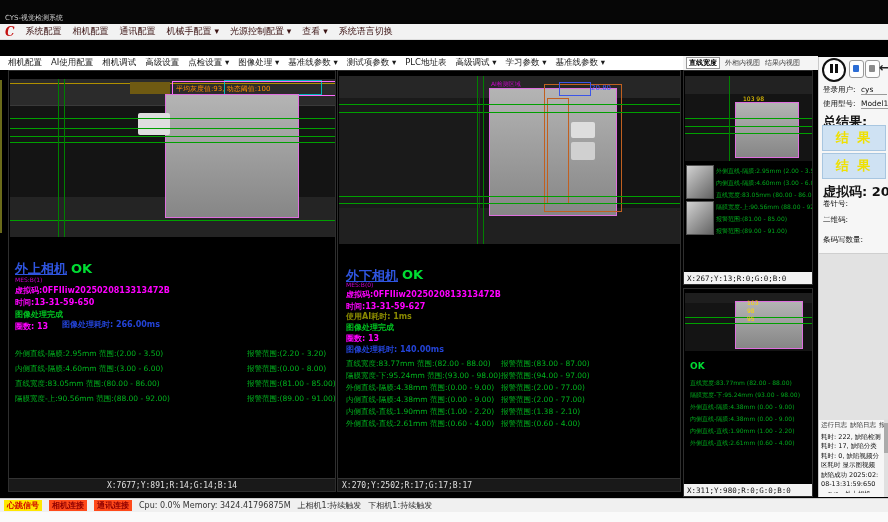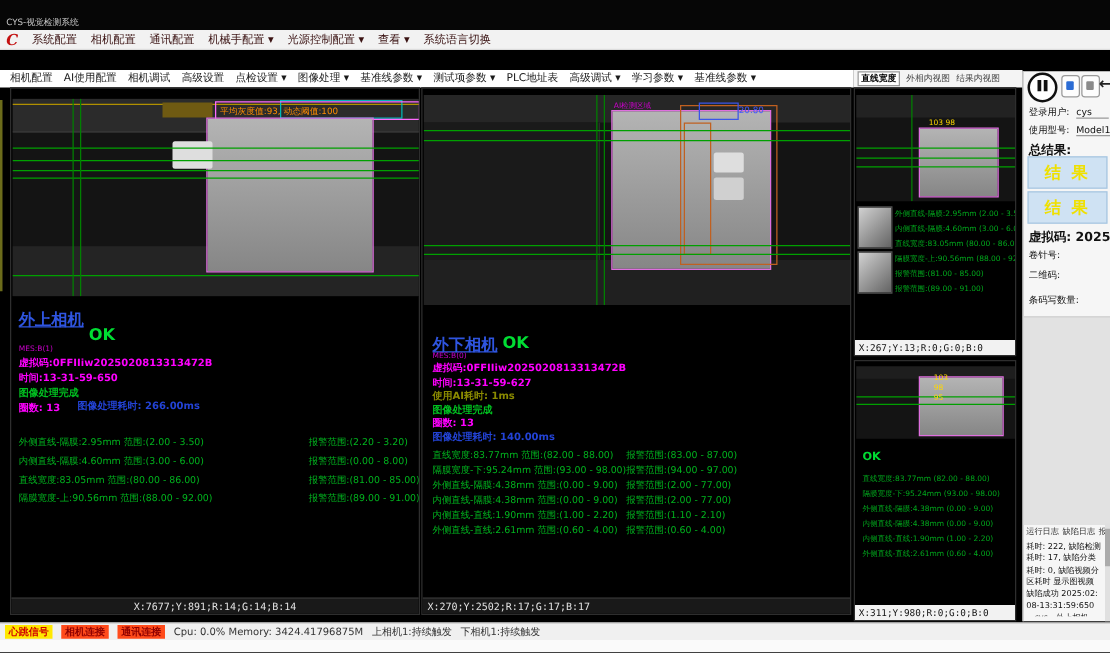--- a/index.html
+++ b/index.html
@@ -50,21 +50,21 @@
   .thumb{position:absolute;background:linear-gradient(135deg,#d2d2d2,#636363);border:1px solid #505050;}
   
   .rpanel{left:818px;top:57px;width:70px;height:440px;background:#f6f6f6;border-left:1px solid #c9c9c9;box-sizing:border-box;}
   .pausebtn{position:absolute;width:20px;height:20px;border:2px solid #101010;border-radius:50%;background:#fff;}
   .pbar{position:absolute;width:3px;height:9px;background:#101010;top:4px;}
   .sqbtn{position:absolute;width:13px;height:16px;border:1px solid #9a9a9a;border-radius:3px;background:#fdfdfd;}
   .glyph-blue{position:absolute;left:3px;top:4px;width:6px;height:7px;background:#2b6cd4;border-radius:1px;}
   .glyph-gray{position:absolute;left:3px;top:4px;width:6px;height:7px;background:#8a8a8a;border-radius:1px;}
   .backarrow{position:absolute;font-size:13px;font-weight:bold;color:#222;}
   .rlabel{position:absolute;font-size:7.5px;color:#111;white-space:nowrap;}
-  .rlabel.b{font-weight:bold;font-size:10px;}
+  .rlabel.b{font-weight:bold;font-size:13px;}
   .rvalue{position:absolute;font-size:7.5px;color:#111;border-bottom:1px solid #999;min-width:26px;white-space:nowrap;}
   .resbox{position:absolute;left:3px;width:62px;height:24px;background:#cfe2f3;border:1px solid #a8c6e0;display:flex;align-items:center;justify-content:center;font-size:13px;font-weight:bold;color:#efe000;letter-spacing:2px;font-family:"DejaVu Serif",serif;}
   .grayblock{position:absolute;left:0;width:70px;background:#e2e2e2;border-top:1px solid #cfcfcf;}
   .ltab{font-size:6.5px;color:#333;white-space:nowrap;}
   .logtext{position:absolute;left:2px;width:60px;font-size:6.5px;color:#111;line-height:1.45;word-break:break-all;background:#f6f6f6;}
   .vscroll{position:absolute;right:0;width:4px;background:#e0e0e0;}
   .vthumb{position:absolute;right:0;width:4px;height:30px;background:#ababab;}
   
   .statusbar{left:0;top:498px;width:888px;height:14px;background:#f0f0f0;display:flex;align-items:center;gap:7px;padding-left:4px;box-sizing:border-box;border-top:1px solid #ccc;}
   .badge{font-size:8px;font-weight:bold;padding:0 3px;line-height:11px;}
@@ -131,21 +131,21 @@
       <div class="cell" style="left:155px;top:15px;width:132px;height:122px;"></div>
       <div class="blob" style="left:128px;top:34px;width:32px;height:22px;"></div>
       <div class="hline" style="left:0;top:39px;width:326px;"></div>
       <div class="hline" style="left:0;top:49px;width:326px;"></div>
       <div class="hline" style="left:0;top:57px;width:326px;"></div>
       <div class="hline" style="left:0;top:63px;width:326px;"></div>
       <div class="hline" style="left:0;top:141px;width:326px;"></div>
       <div class="vline" style="left:48px;top:0;height:158px;"></div>
       <div class="vline" style="left:54px;top:0;height:158px;"></div>
     </div>
-    <span class="abs t-title" style="left:6px;top:176px;">外上相机</span>
+    <span class="abs t-title" style="left:6px;top:189px;">外上相机</span>
     <span class="abs t-ok" style="left:62px;top:190px;">OK</span>
     <span class="abs t-mag-sm" style="left:6px;top:205px;">MES:B(1)</span>
     <span class="abs t-mag" style="left:6px;top:214px;">虚拟码:0FFIIiw2025020813313472B</span>
     <span class="abs t-mag" style="left:6px;top:226px;">时间:13-31-59-650</span>
     <span class="abs t-green" style="left:6px;top:238px;">图像处理完成</span>
     <span class="abs t-mag" style="left:6px;top:250px;">圈数: 13</span>
     <span class="abs t-blue" style="left:6px;top:248px;margin-left:47px;">图像处理耗时: 266.00ms</span>
     <span class="abs row-g" style="left:6px;top:278px;">外侧直线-隔膜:2.95mm 范围:(2.00 - 3.50)</span>
     <span class="abs row-g" style="left:238px;top:278px;">报警范围:(2.20 - 3.20)</span>
     <span class="abs row-g" style="left:6px;top:293px;">内侧直线-隔膜:4.60mm 范围:(3.00 - 6.00)</span>
@@ -188,21 +188,21 @@
     <span class="abs t-blue" style="left:8px;top:273px;">图像处理耗时: 140.00ms</span>
     <span class="abs row-g" style="left:8px;top:288px;">直线宽度:83.77mm 范围:(82.00 - 88.00)</span>
     <span class="abs row-g" style="left:163px;top:288px;">报警范围:(83.00 - 87.00)</span>
     <span class="abs row-g" style="left:8px;top:300px;">隔膜宽度-下:95.24mm 范围:(93.00 - 98.00)</span>
     <span class="abs row-g" style="left:163px;top:300px;">报警范围:(94.00 - 97.00)</span>
     <span class="abs row-g" style="left:8px;top:312px;">外侧直线-隔膜:4.38mm 范围:(0.00 - 9.00)</span>
     <span class="abs row-g" style="left:163px;top:312px;">报警范围:(2.00 - 77.00)</span>
     <span class="abs row-g" style="left:8px;top:324px;">内侧直线-隔膜:4.38mm 范围:(0.00 - 9.00)</span>
     <span class="abs row-g" style="left:163px;top:324px;">报警范围:(2.00 - 77.00)</span>
     <span class="abs row-g" style="left:8px;top:336px;">内侧直线-直线:1.90mm 范围:(1.00 - 2.20)</span>
-    <span class="abs row-g" style="left:163px;top:336px;">报警范围:(1.10 - 2.10)</span>
+    <span class="abs row-g" style="left:163px;top:336px;">报警范围:(1.38 - 2.10)</span>
     <span class="abs row-g" style="left:8px;top:348px;">外侧直线-直线:2.61mm 范围:(0.60 - 4.00)</span>
     <span class="abs row-g" style="left:163px;top:348px;">报警范围:(0.60 - 4.00)</span>
     <div class="coord-dark" style="top:407px;">X:270;Y:2502;R:17;G:17;B:17</div>
   </div>
 
   <div class="panel" style="left:683px;top:70px;width:130px;height:215px;">
     <div class="img" style="left:1px;top:5px;width:128px;height:85px;">
       <div class="band" style="left:0;top:0;width:128px;height:18px;background:#222;"></div>
       <div class="cell" style="left:50px;top:26px;width:62px;height:54px;"></div>
       <div class="hline" style="left:0;top:42px;width:128px;"></div>

